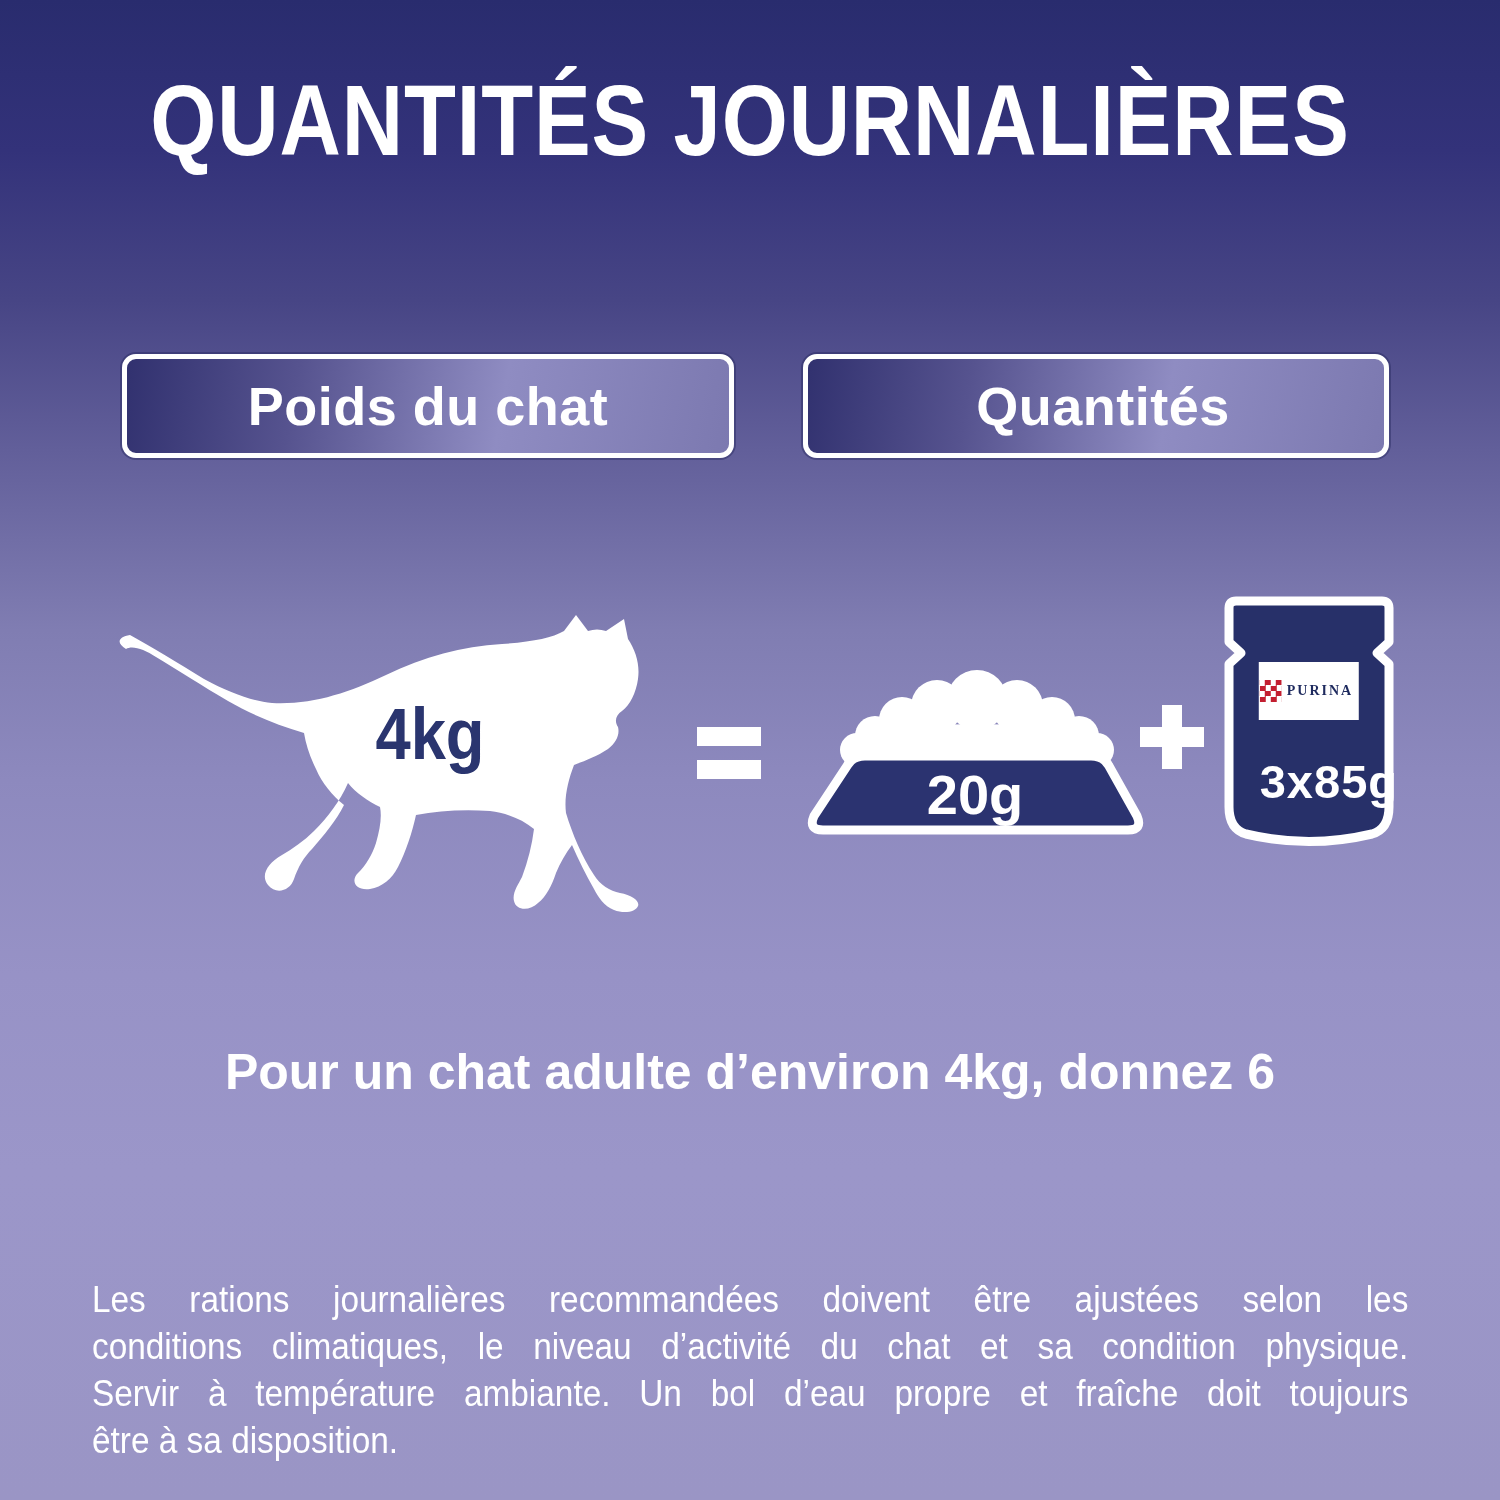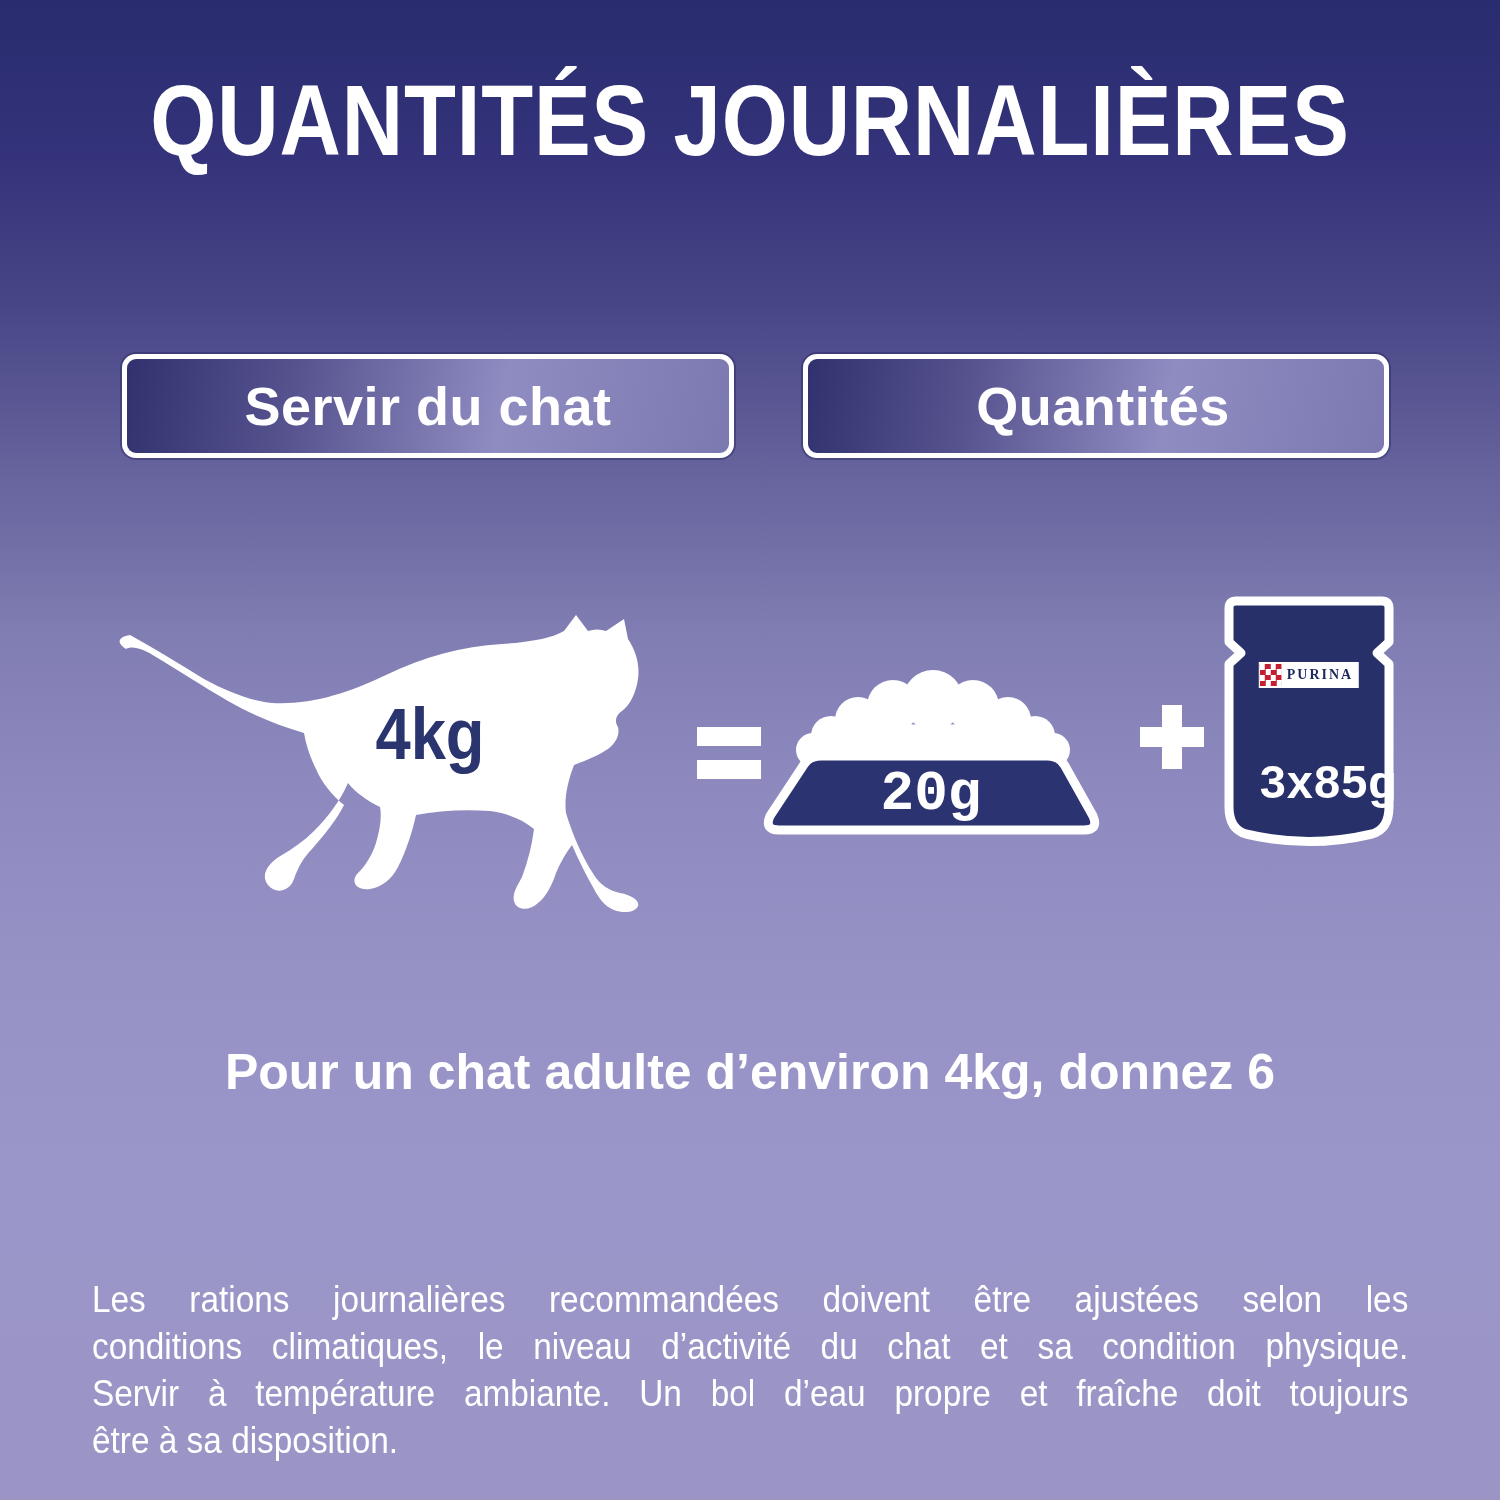--- a/index.html
+++ b/index.html
@@ -39,21 +39,21 @@
     font-size:72px; font-weight:700; color:#2a356f;
     transform:scaleX(0.88); transform-origin:50% 50%;
   }
 
   
   .equals { position:absolute; left:697px; top:727px; width:64px; height:52px; }
   .equals .bar { position:absolute; left:0; width:64px; height:19px; background:#ffffff; }
   .equals .bar.b1 { top:0; } .equals .bar.b2 { top:33px; }
 
   
-  .bowl-wrap { position:absolute; left:751px; top:660px; width:365px; height:185px;font-family:Liberation Mono, monospace; }
+  .bowl-wrap { position:absolute; left:795px; top:660px; width:365px; height:185px; }
   .bowl-amount {
     position:absolute; left:0; top:102px; width:360px; text-align:center;
     font-size:56px; font-weight:700; color:#ffffff;
   }
 
   
   .plus { position:absolute; left:1140px; top:705px; width:64px; height:64px; }
   .plus .ph { position:absolute; left:0; top:22px; width:64px; height:20px; background:#ffffff; }
   .plus .pv { position:absolute; left:22px; top:0; width:20px; height:64px; background:#ffffff; }
 
@@ -64,21 +64,21 @@
     position:absolute; top:68px; left:50%; transform:translateX(-50%);
     display:inline-flex; align-items:center; background:#ffffff; padding:1px;
   }
   .checker {
     width:22px; height:22px; flex:0 0 auto;
     background:repeating-conic-gradient(#c31f30 0% 25%, #ffffff 0% 50%);
     background-size:11px 11px;
   }
   .purina-word {
     font-family:"Liberation Serif", serif; font-weight:700; font-size:14px;
-    color:#1e2a5e; background:#ffffff; padding:1px 5px; letter-spacing:2px; line-height:22px;
+    color:#1e2a5e; background:#ffffff; padding:17px 5px; letter-spacing:2px; line-height:22px;
   }
   .one {
     position:absolute; top:90px; left:0; width:100%; text-align:center;
     font-family:"Liberation Serif", serif; font-size:60px; font-weight:400;
     color:#ffffff; letter-spacing:3px; line-height:62px;
   }
   .one sup { font-size:16px; line-height:0; vertical-align:34px; letter-spacing:0; }
   .pack {
     position:absolute; top:160px; left:0; width:100%; text-align:right;
     font-size:47px; font-weight:700; color:#ffffff; letter-spacing:1px;
@@ -102,21 +102,21 @@
   .fl.last { text-align-last:left; }
 </style>
 </head>
 <body>
 
 <div class="canvas">
 
   <h1 class="title">QUANTITÉS JOURNALIÈRES</h1>
 
   <div class="pill pill-left">
-    <span>Servir du chat</span>
+    <span>Poids du chat</span>
   </div>
   <div class="pill pill-right">
     <span>Quantités</span>
   </div>
 
   <div class="cat-wrap">
     <svg width="560" height="302" viewBox="0 0 560 302">
       <path fill="#ffffff" d="M30,22
         C52,34 78,50 104,66 C130,80 152,88 172,90 C212,92 248,80 286,62
         C324,44 362,33 402,31 C432,29 452,25 464,18

